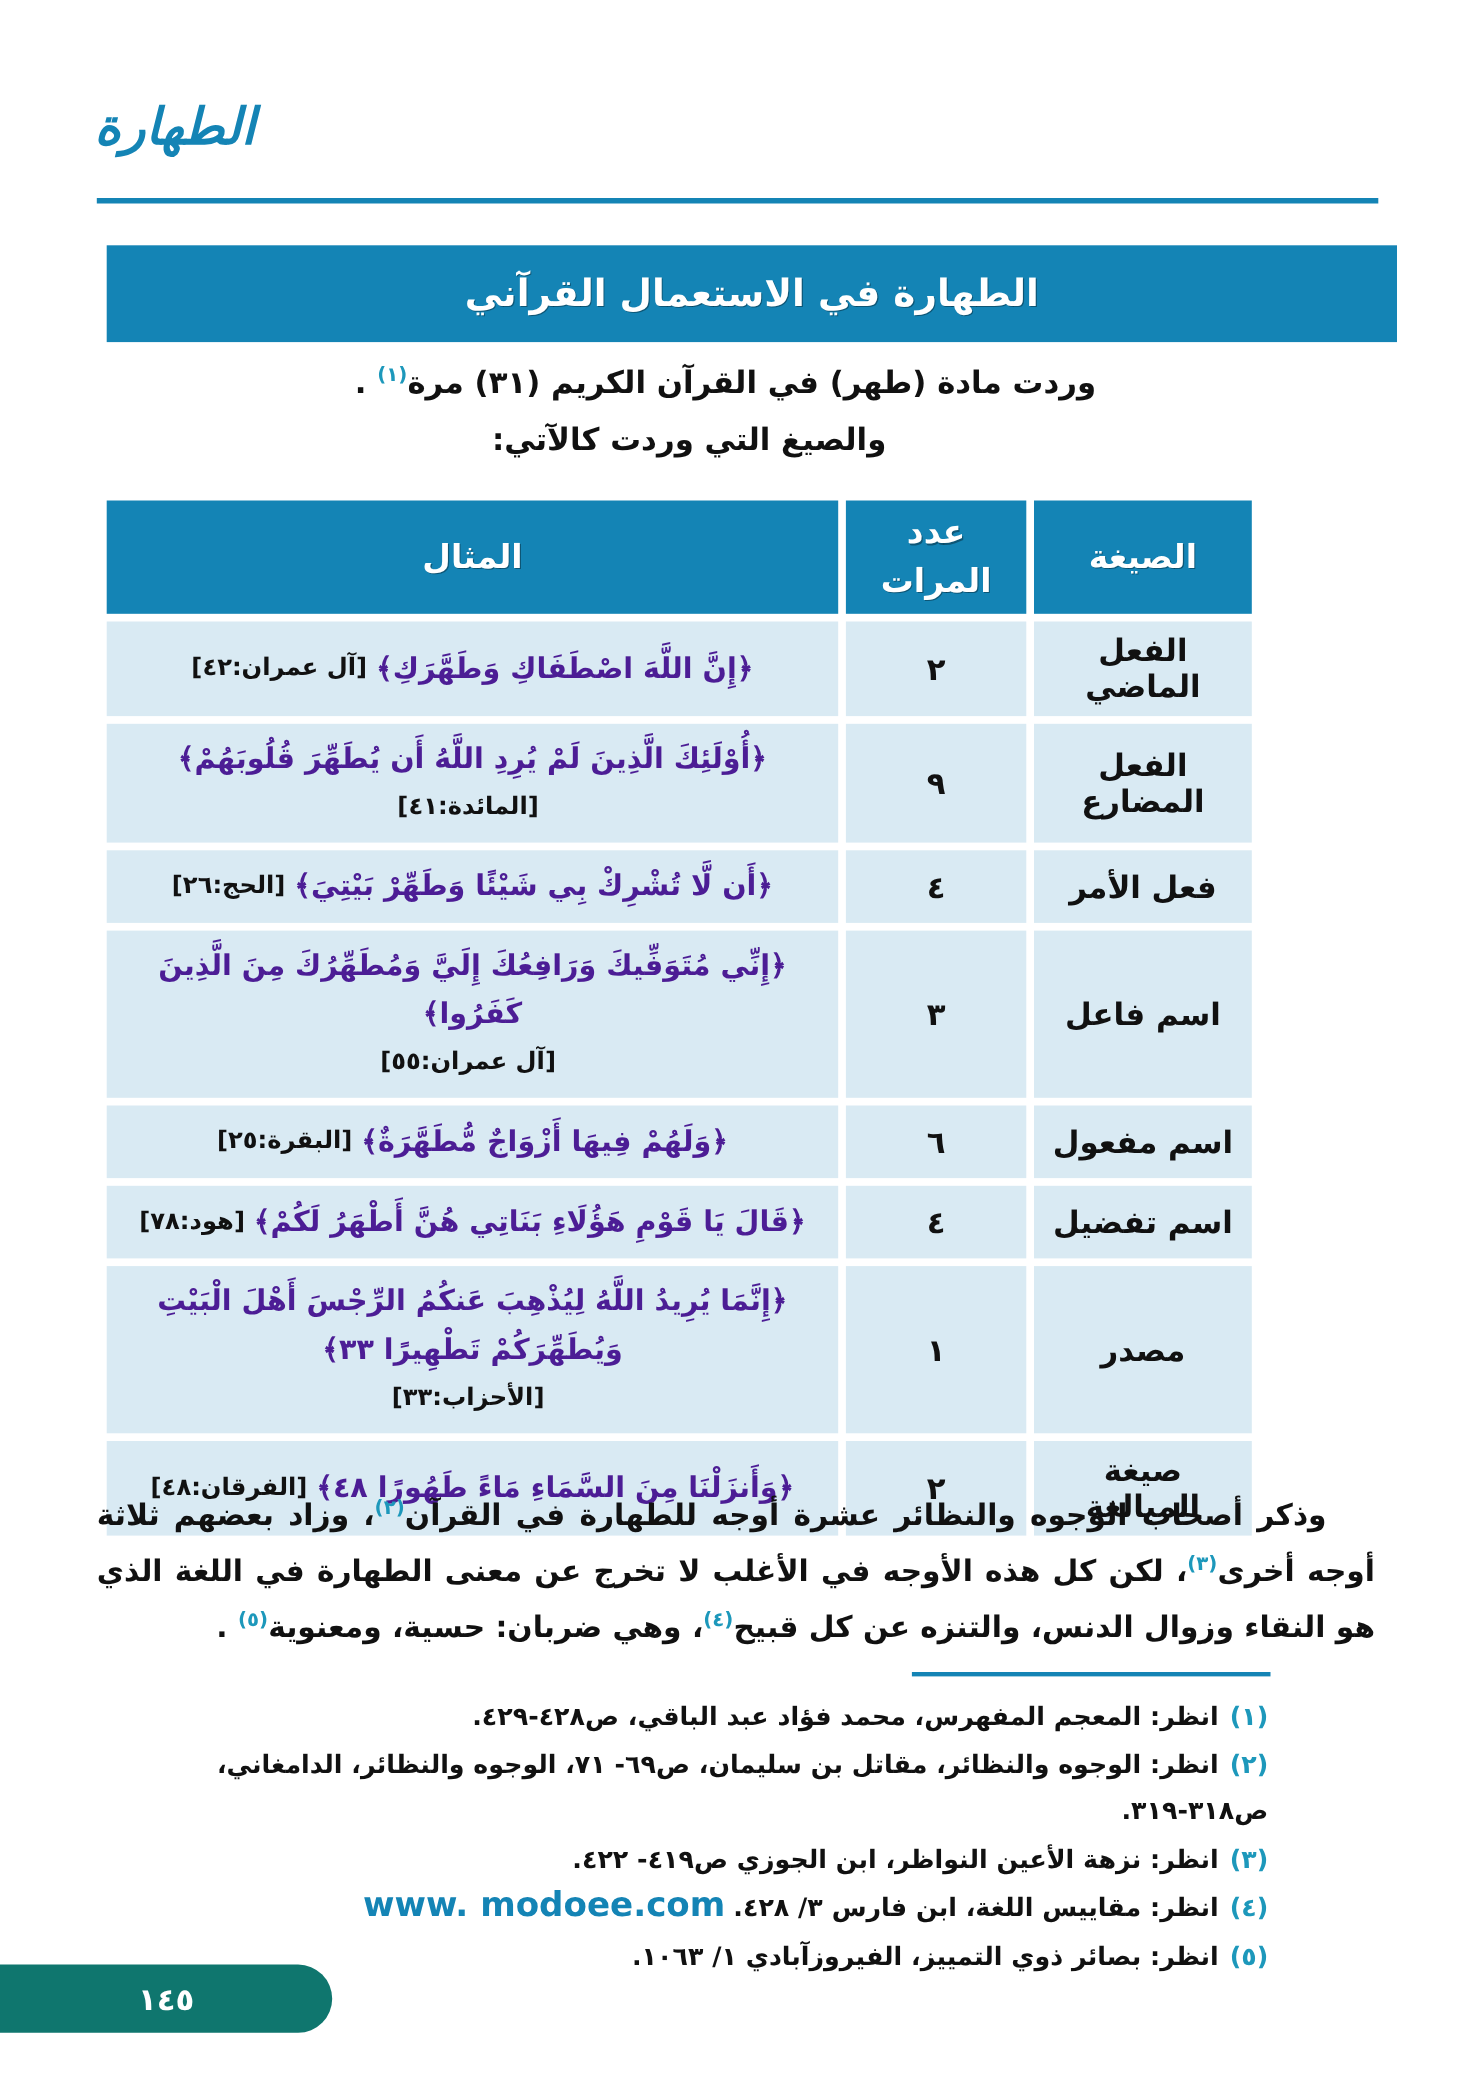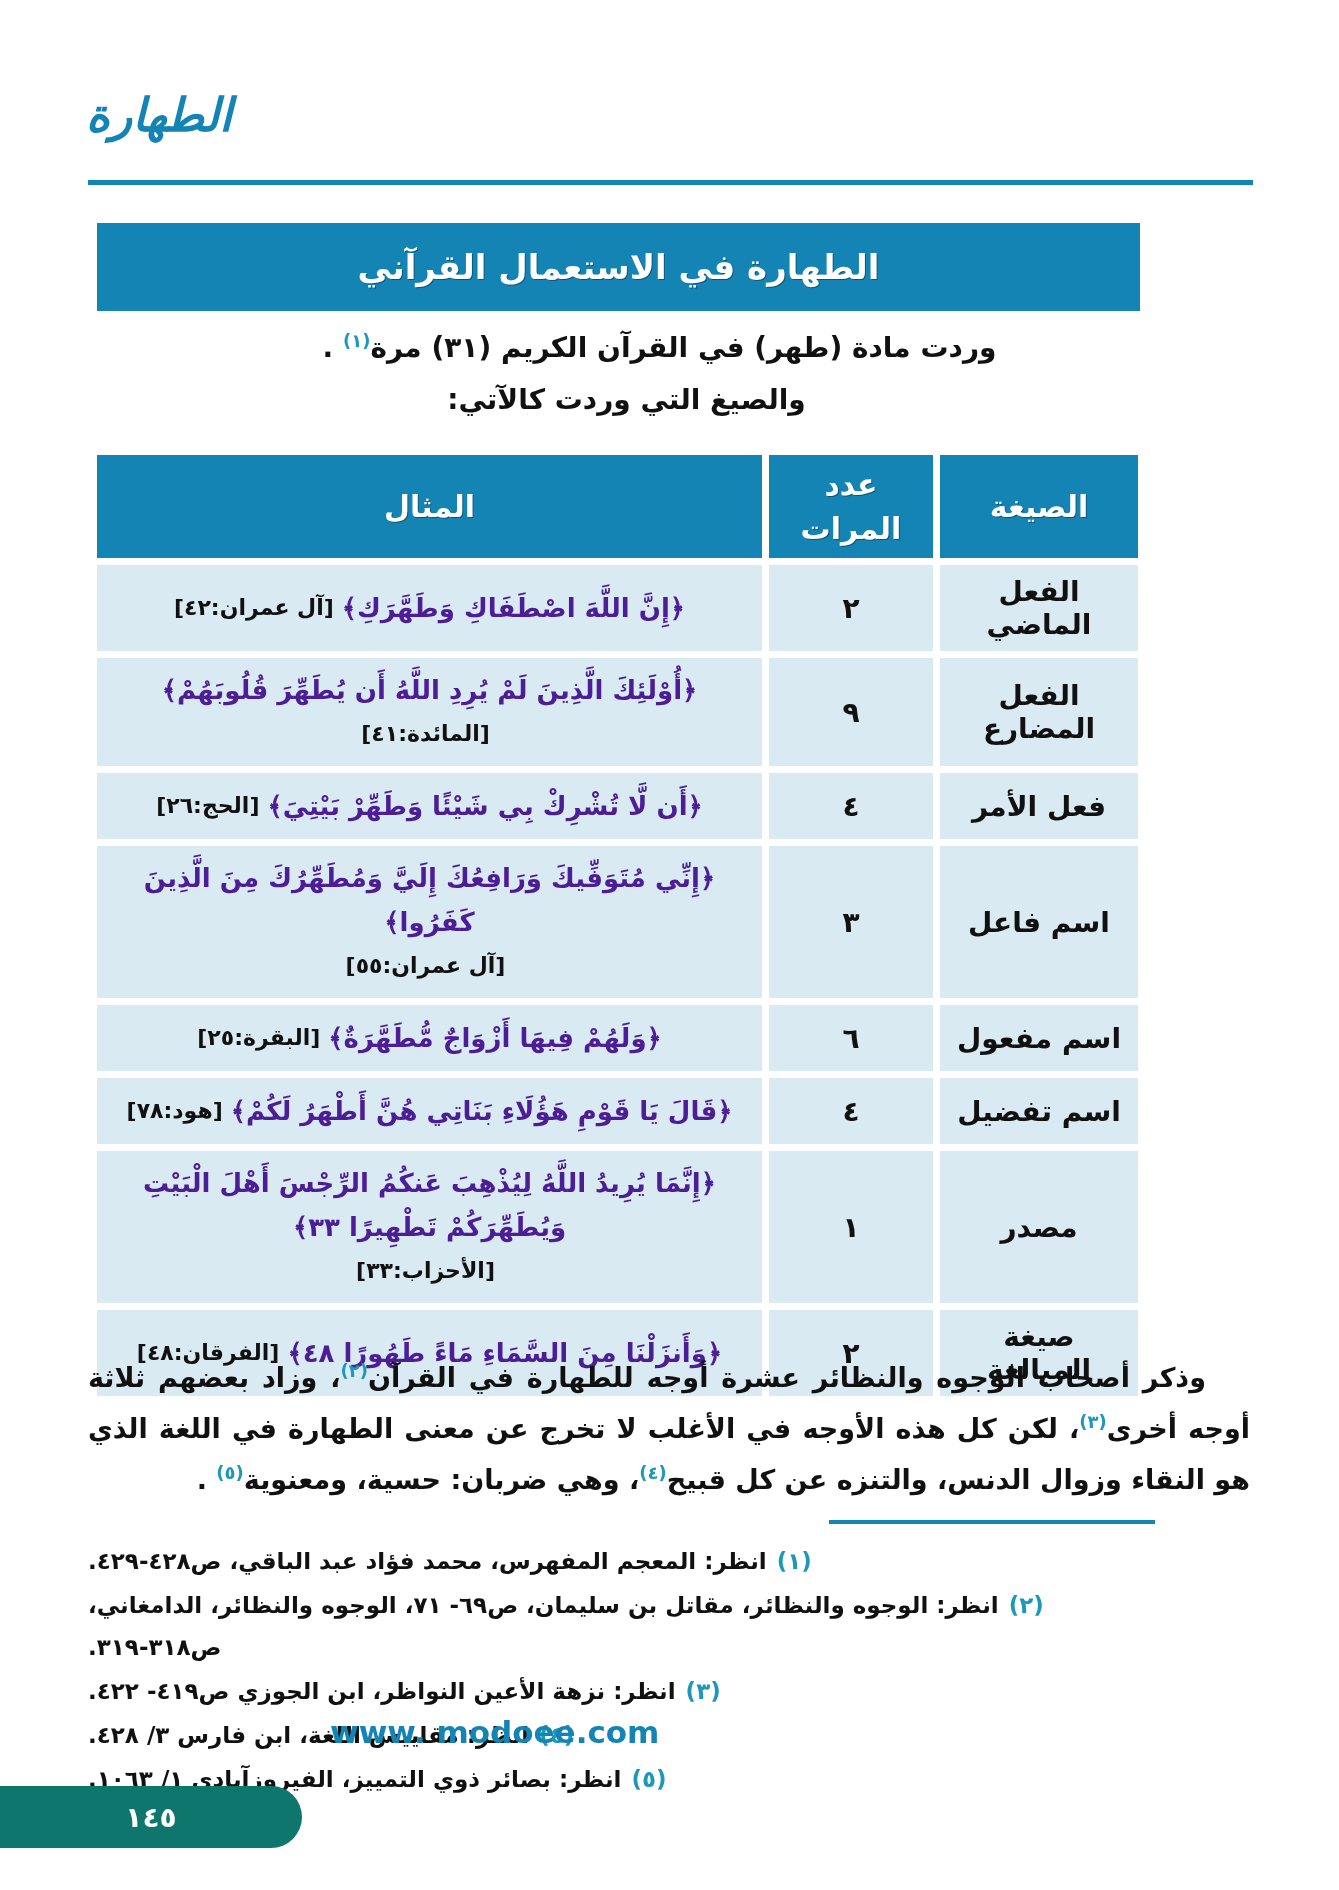--- a/index.html
+++ b/index.html
@@ -17,21 +17,21 @@
     position:absolute; left:86px; top:88px;
     color:#1484B5; font-size:46px; font-weight:bold; font-style:italic;
     direction:rtl;
   }
   .head-rule {
     position:absolute; left:88px; top:180px; width:1165px; height:5px;
     background:#1484B5;
   }
   
   .section-bar {
-    position:absolute; left:97px; top:223px; width:1043px; height:88px;
+    position:absolute; left:97px; top:223px; width:1173px; height:88px;
     background:#1484B5; color:#ffffff;
     display:flex; align-items:center; justify-content:center;
     font-size:34px; font-weight:bold;
     text-shadow:1px 1px 0 rgba(0,0,0,.35);
   }
   
   .intro {
     position:absolute; right:117px; left:97px; top:322px;
     text-align:center; font-size:28px; font-weight:bold; color:#111;
     line-height:52px;
@@ -74,21 +74,21 @@
     font-size:27px; font-weight:bold; color:#111; line-height:51px;
   }
   .bodytext .indent { display:inline-block; width:44px; }
   
   .fn-rule {
     position:absolute; right:184px; top:1520px; width:326px; height:4px;
     background:#1484B5;
   }
   .footnotes {
     position:absolute; right:186px; left:88px; top:1540px;
-    direction:rtl; text-align:left;
+    direction:rtl; text-align:right;
     font-size:23px; font-weight:bold; color:#111; line-height:42px;
   }
   .footnote { margin-bottom:2px; }
   .footnote .marker { color:#1D98BB; margin-left:10px; }
   
   .page-tab {
     position:absolute; left:0; top:1786px; width:302px; height:62px;
     background:#0f766e; border-radius:0 32px 32px 0;
     display:flex; align-items:center; justify-content:center;
     color:#ffffff; font-size:28px; font-weight:bold; letter-spacing:10px;

